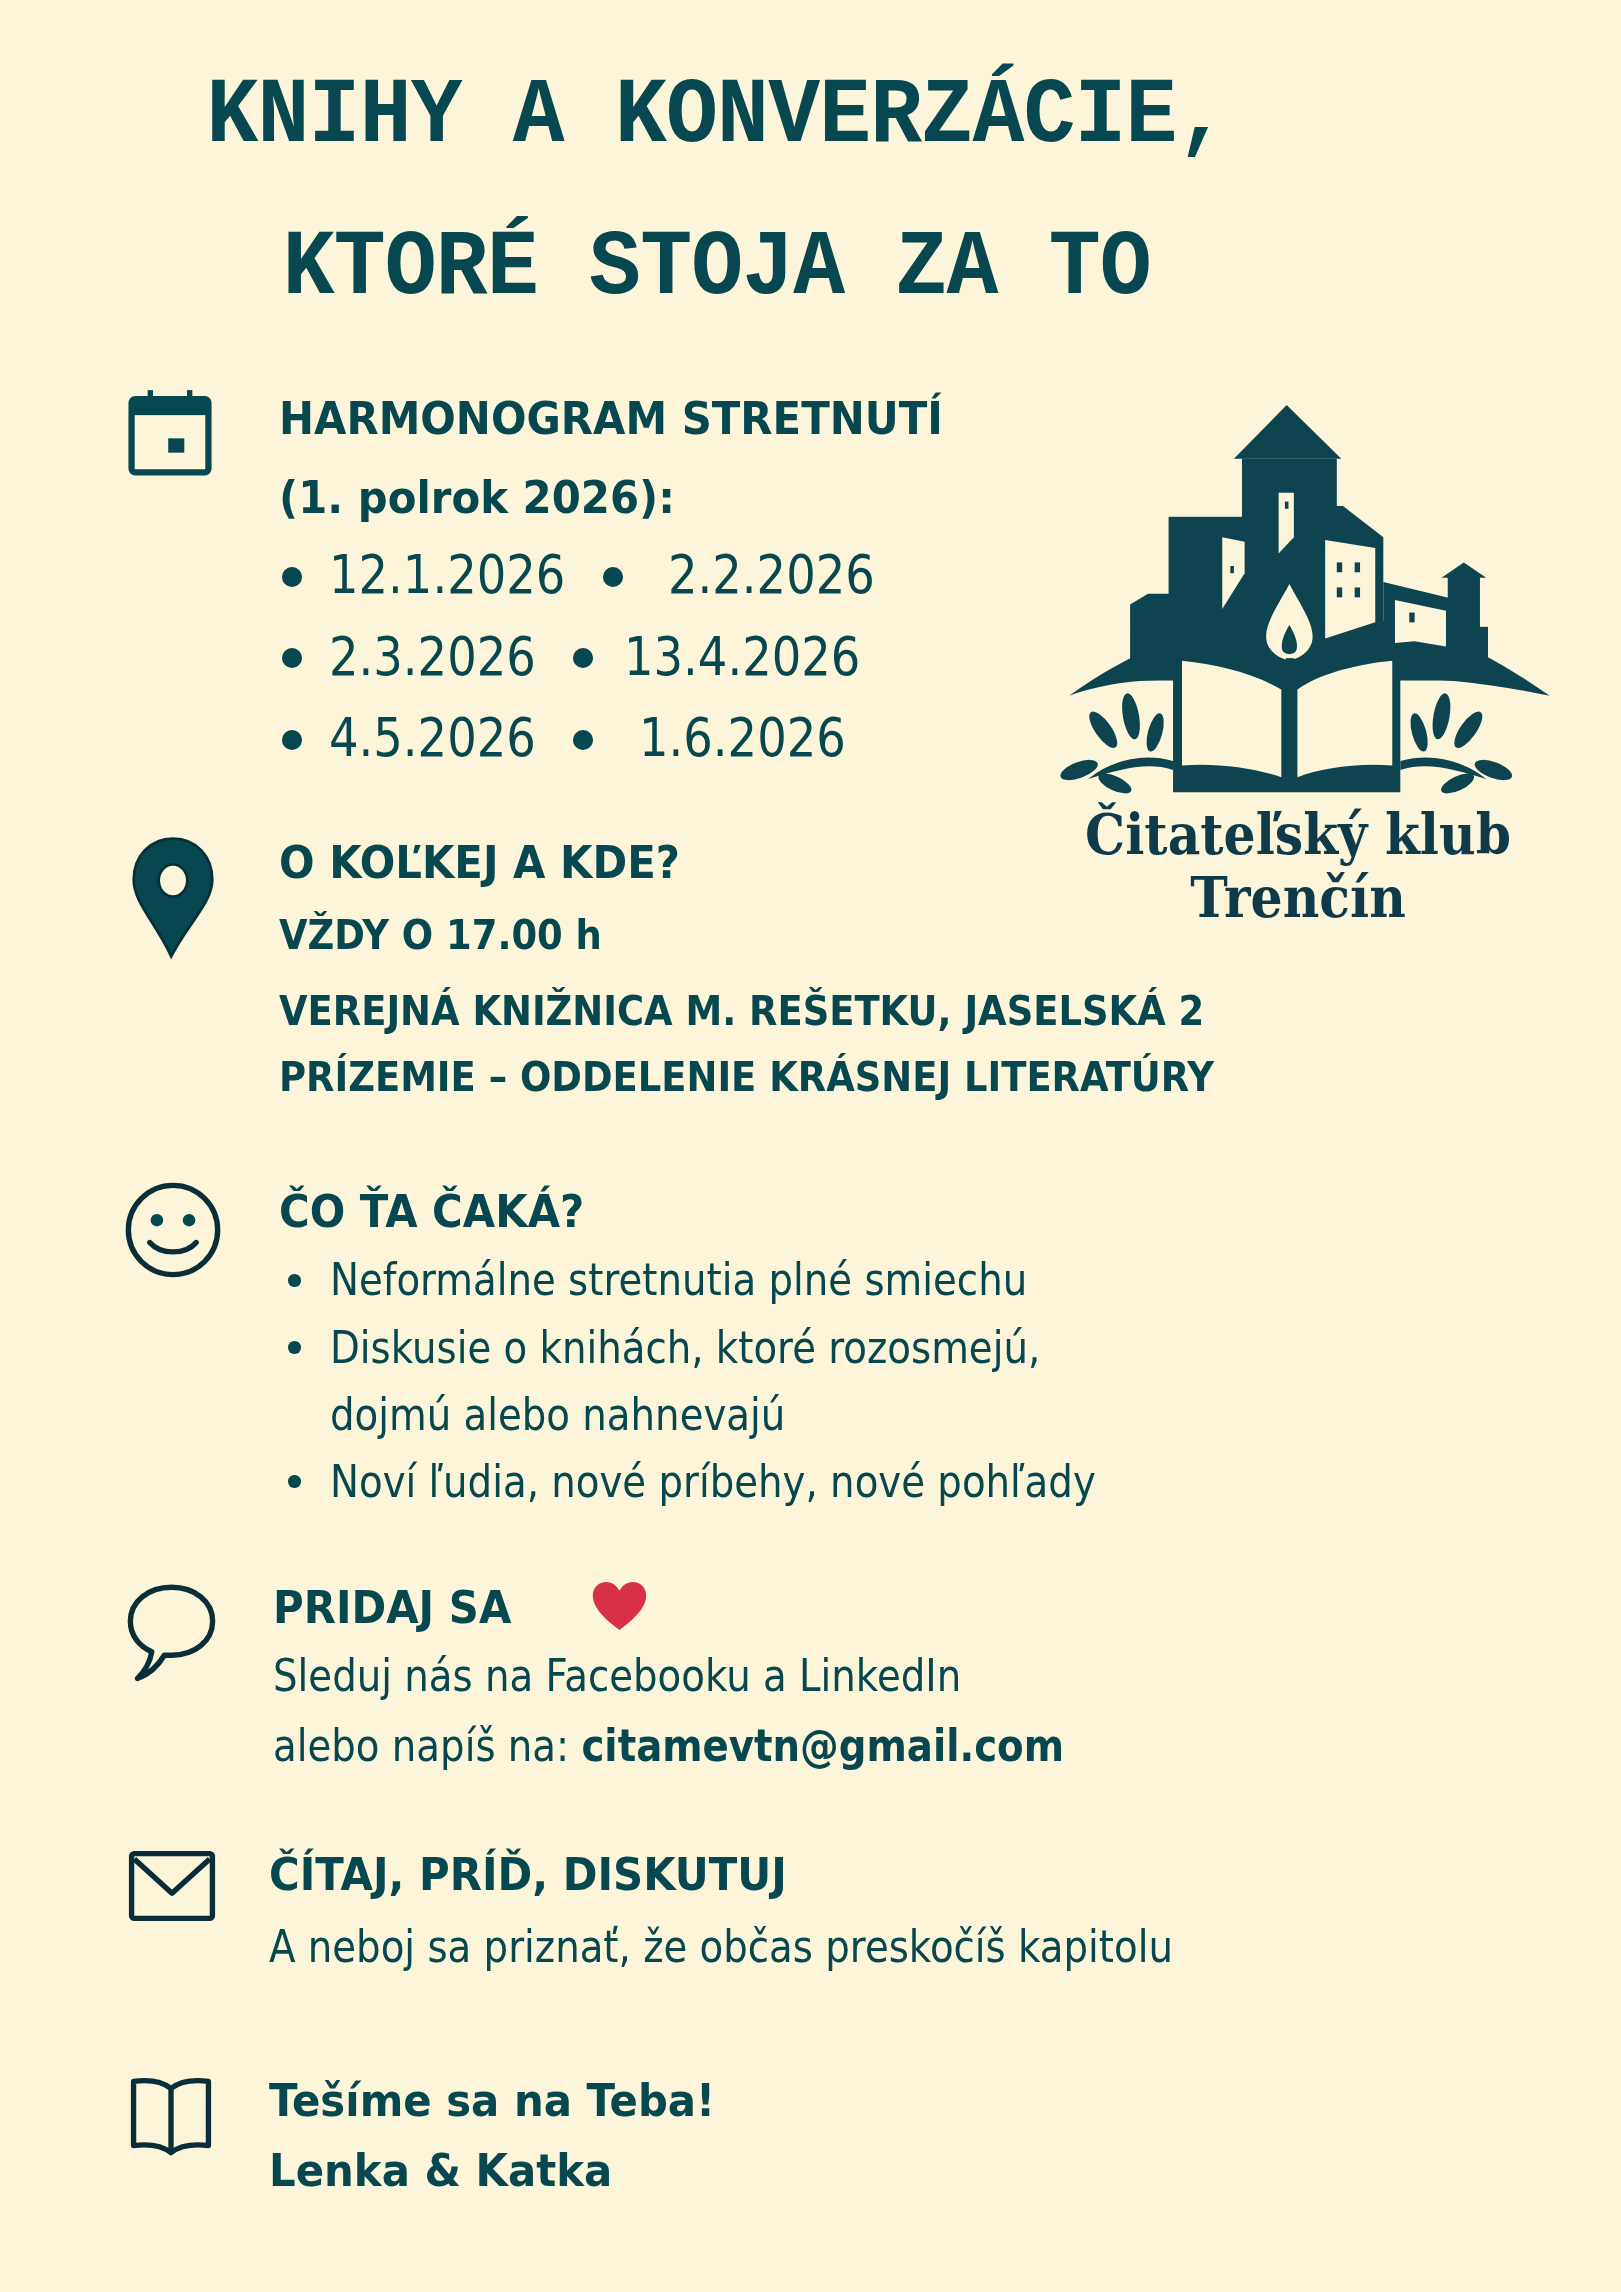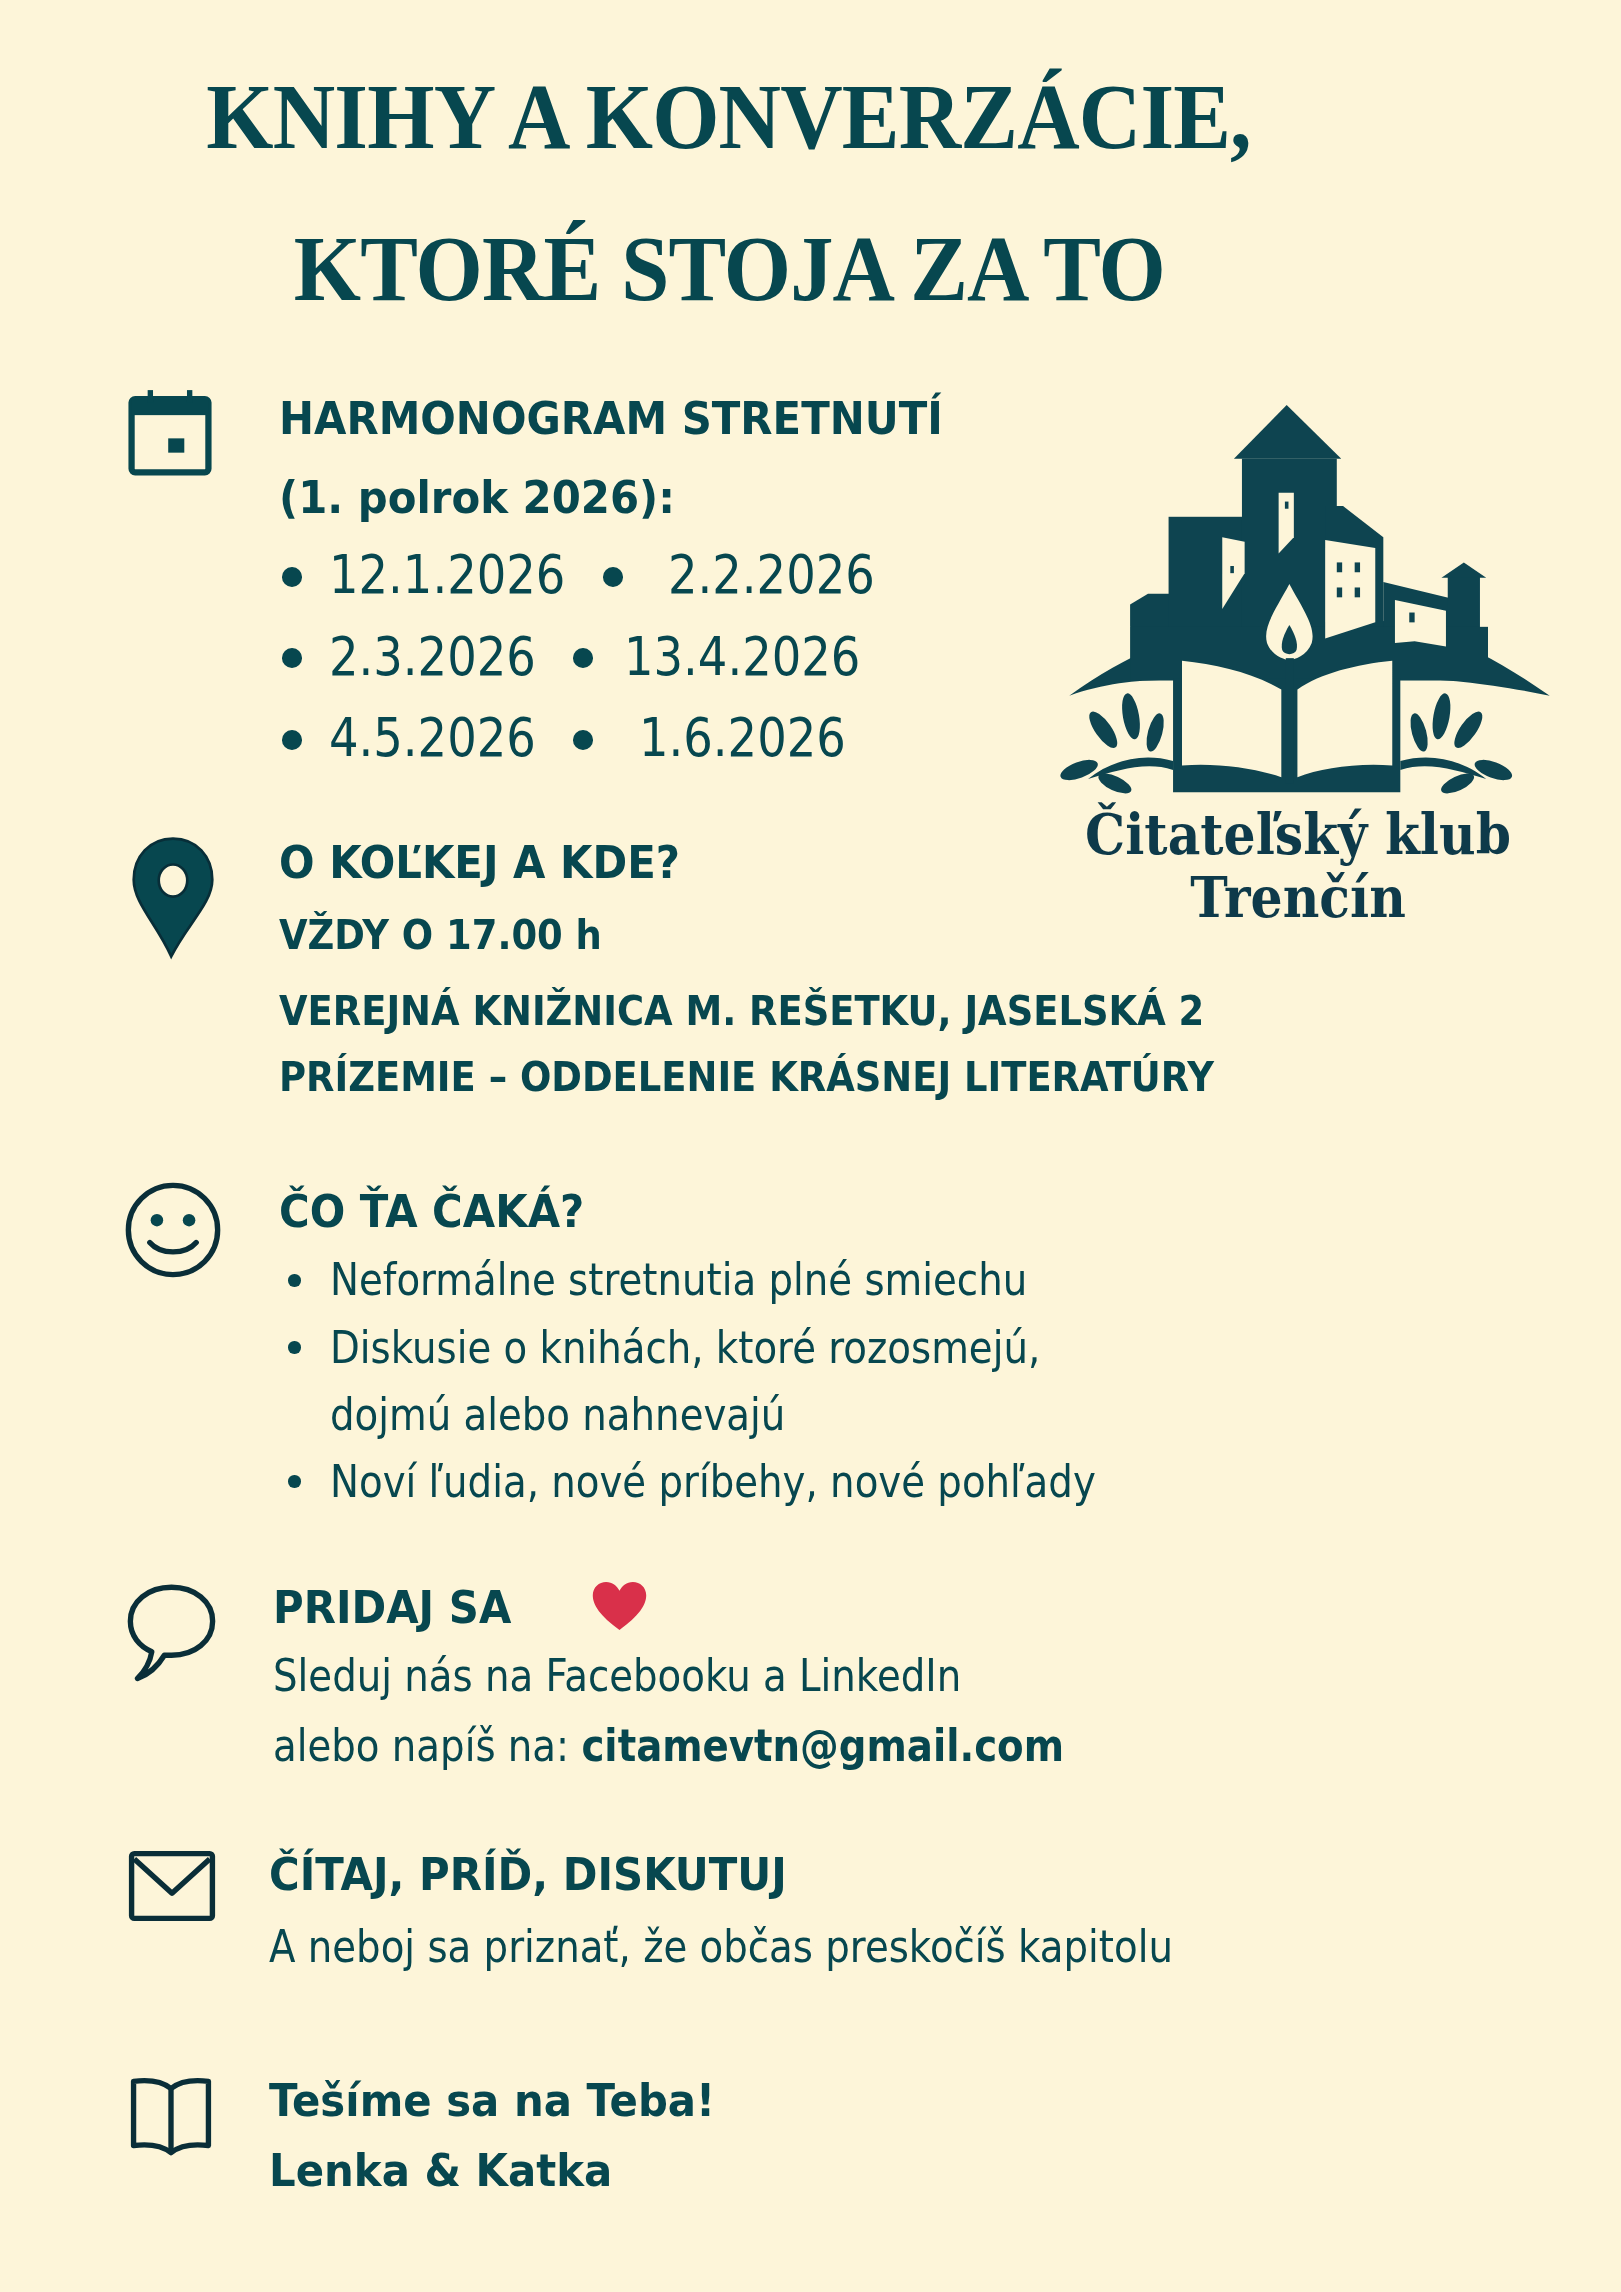--- a/index.html
+++ b/index.html
@@ -4,25 +4,24 @@
 <style>
   html, body { margin: 0; padding: 0; }
   body {
     width: 1622px; height: 2293px; position: relative; overflow: hidden;
     background: #fdf5d9;
     color: #07474f;
     font-family: "DejaVu Sans", sans-serif;
   }
   .abs { position: absolute; white-space: nowrap; }
   .title {
-    font-family: Liberation Serif, serif; font-weight: bold;
+    font-family: Liberation Mono, monospace; font-weight: bold;
     font-size: 93px; line-height: 1; letter-spacing: -0.9px;
     left: 0; width: 1434px; text-align: center;
     color: #07474f;
-    margin-left: 12px;
   }
   .title-inner { display: inline-block; transform: scaleX(0.93); transform-origin: center; }
   .h2 {
     font-family: "DejaVu Sans", sans-serif; font-weight: bold;
     font-size: 45px; line-height: 1; color: #07474f;
     transform: scaleX(0.93); transform-origin: left center;
   }
   .bold-md {
     font-family: "DejaVu Sans", sans-serif; font-weight: bold;
     font-size: 41px; line-height: 1; color: #07474f;

